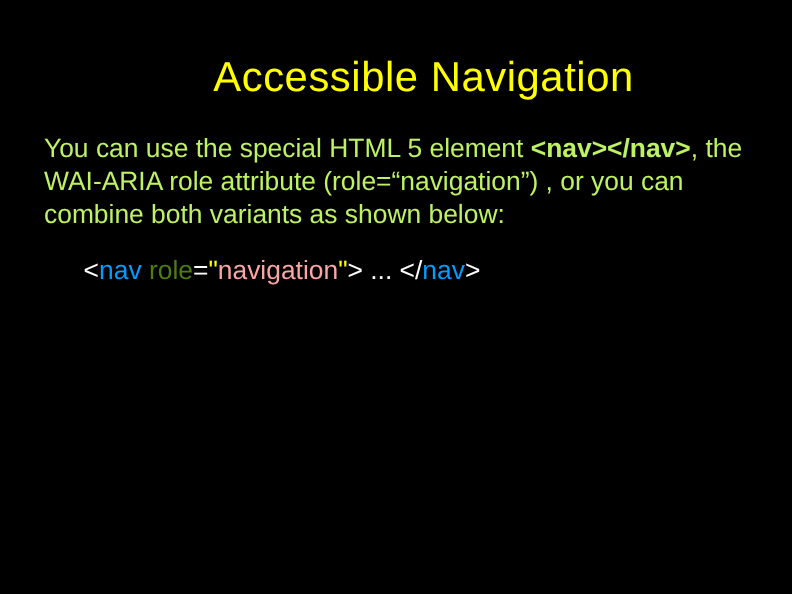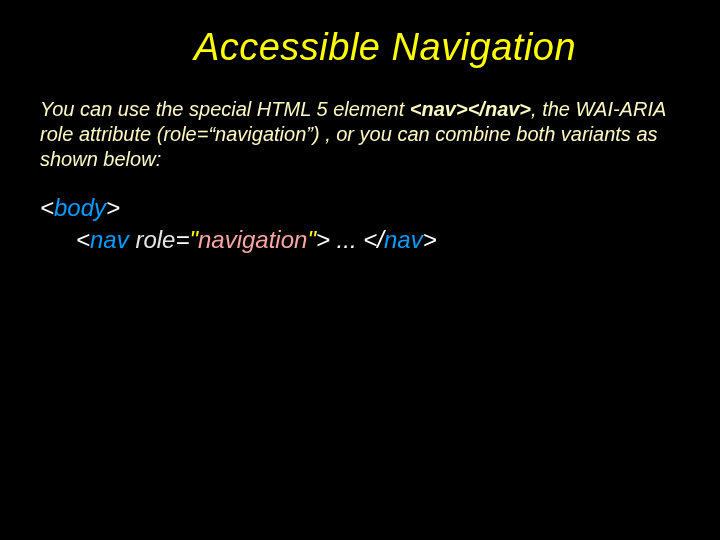--- a/index.html
+++ b/index.html
@@ -9,71 +9,67 @@
     height: 540px;
     background: #000;
     color: #fff;
     font-family: Arial, Helvetica, sans-serif;
     overflow: hidden;
   }
   .slide {
     box-sizing: border-box;
     width: 720px;
     height: 540px;
-    padding: 12px 40px 20px 40px;
-    font-style: italic;
+    padding: 36px 40px 20px 40px;
   }
   .title {
     color: #ffff00;
     font-size: 38px;
     font-weight: normal;
     text-align: center;
     margin: 14px 0 28px 50px;
     letter-spacing: 0.5px;
   }
   .para {
-    color: #fef9c3;
-    font-size: 20px;
+    color: #bef264;
+    font-size: 24px;
     line-height: 1.25;
     margin: 0 0 20px 0;
   }
   .code {
     font-size: 24px;
     line-height: 1.35;
     font-family: Arial, Helvetica, sans-serif;
   }
   .indent {
     display: inline-block;
     width: 36px;
   }
   .tag      { color: #009cff; }   
-  .attr     { color: #e5e5e5; }   
+  .attr     { color: #4d7c0f; }   
   .eq       { color: #ffffff; }
   .quote    { color: #ffff00; }   
   .val      { color: #fca5a5; }   
   .punct    { color: #ffffff; }
   .dots     { color: #ffffff; }
   .closeNav { color: #009cff; }
 </style>
 </head>
 <body>
 
 <div class="slide">
 
   <div class="title">Accessible Navigation</div>
 
   <p class="para">
     <span>You can use the special HTML 5 element </span><b>&lt;nav&gt;</b><b>&lt;/nav&gt;</b><span>, the WAI-ARIA role attribute (role=“navigation”) , or you can combine both variants as shown below:</span>
   </p>
 
   <div class="code">
 
-    <div>
-      <span class="punct">&lt;</span><span class="tag">body</span><span class="punct">&gt;</span>
-    </div>
 
     <div>
       <span class="indent"></span><span class="punct">&lt;</span><span class="tag">nav</span><span> </span><span class="attr">role</span><span class="eq">=</span><span class="quote">"</span><span class="val">navigation</span><span class="quote">"</span><span class="punct">&gt;</span><span class="dots"> ... </span><span class="punct">&lt;</span><span class="punct">/</span><span class="closeNav">nav</span><span class="punct">&gt;</span>
     </div>
 
 
   </div>
 
 </div>
 

